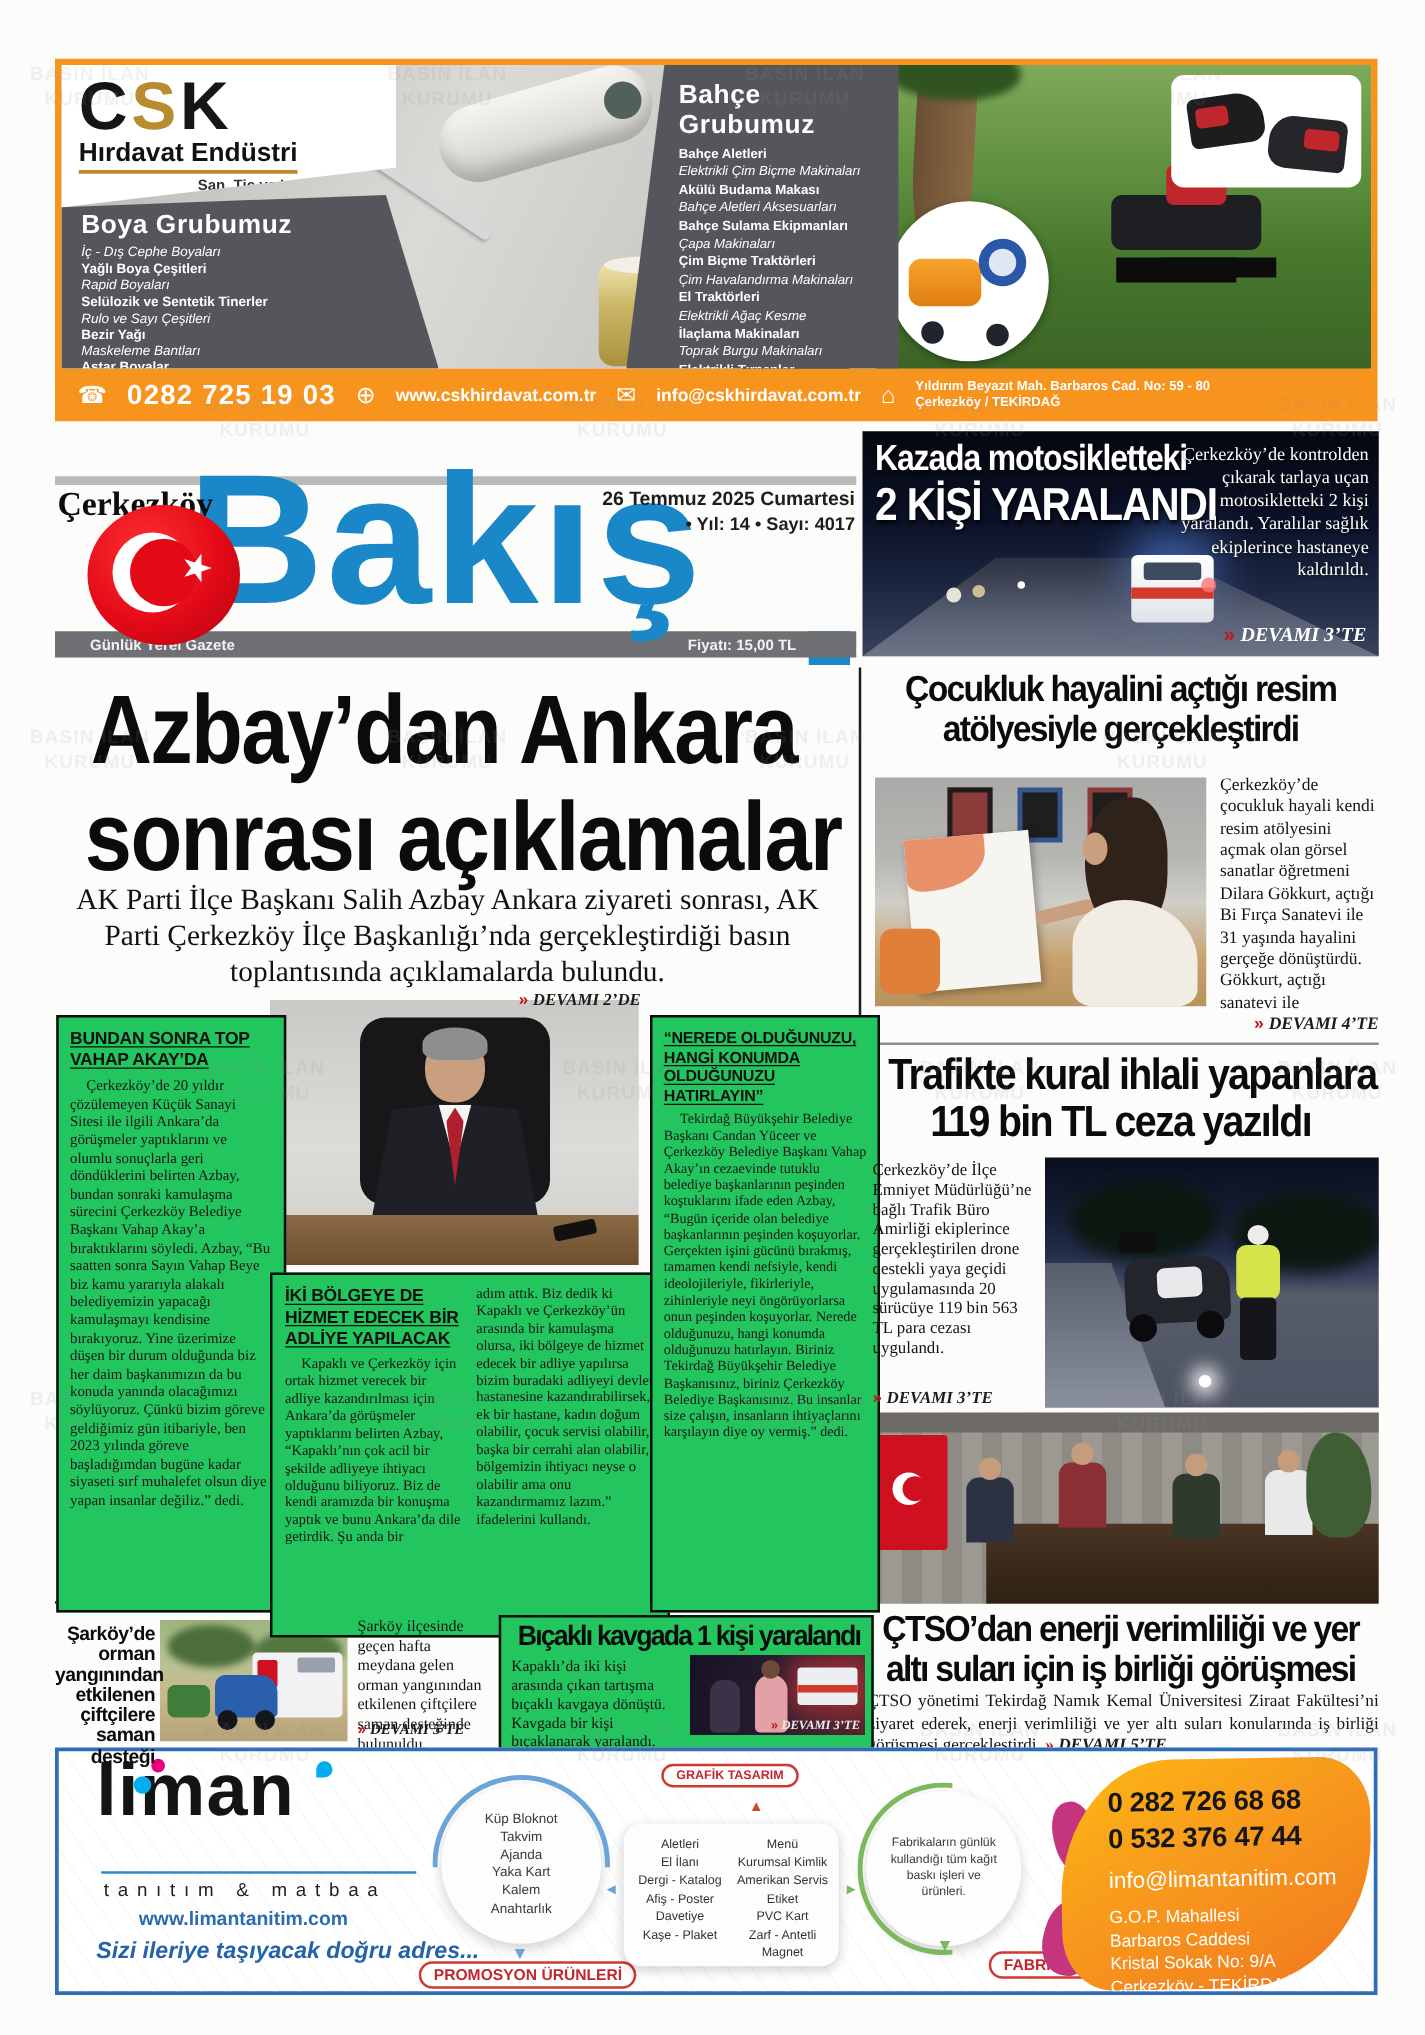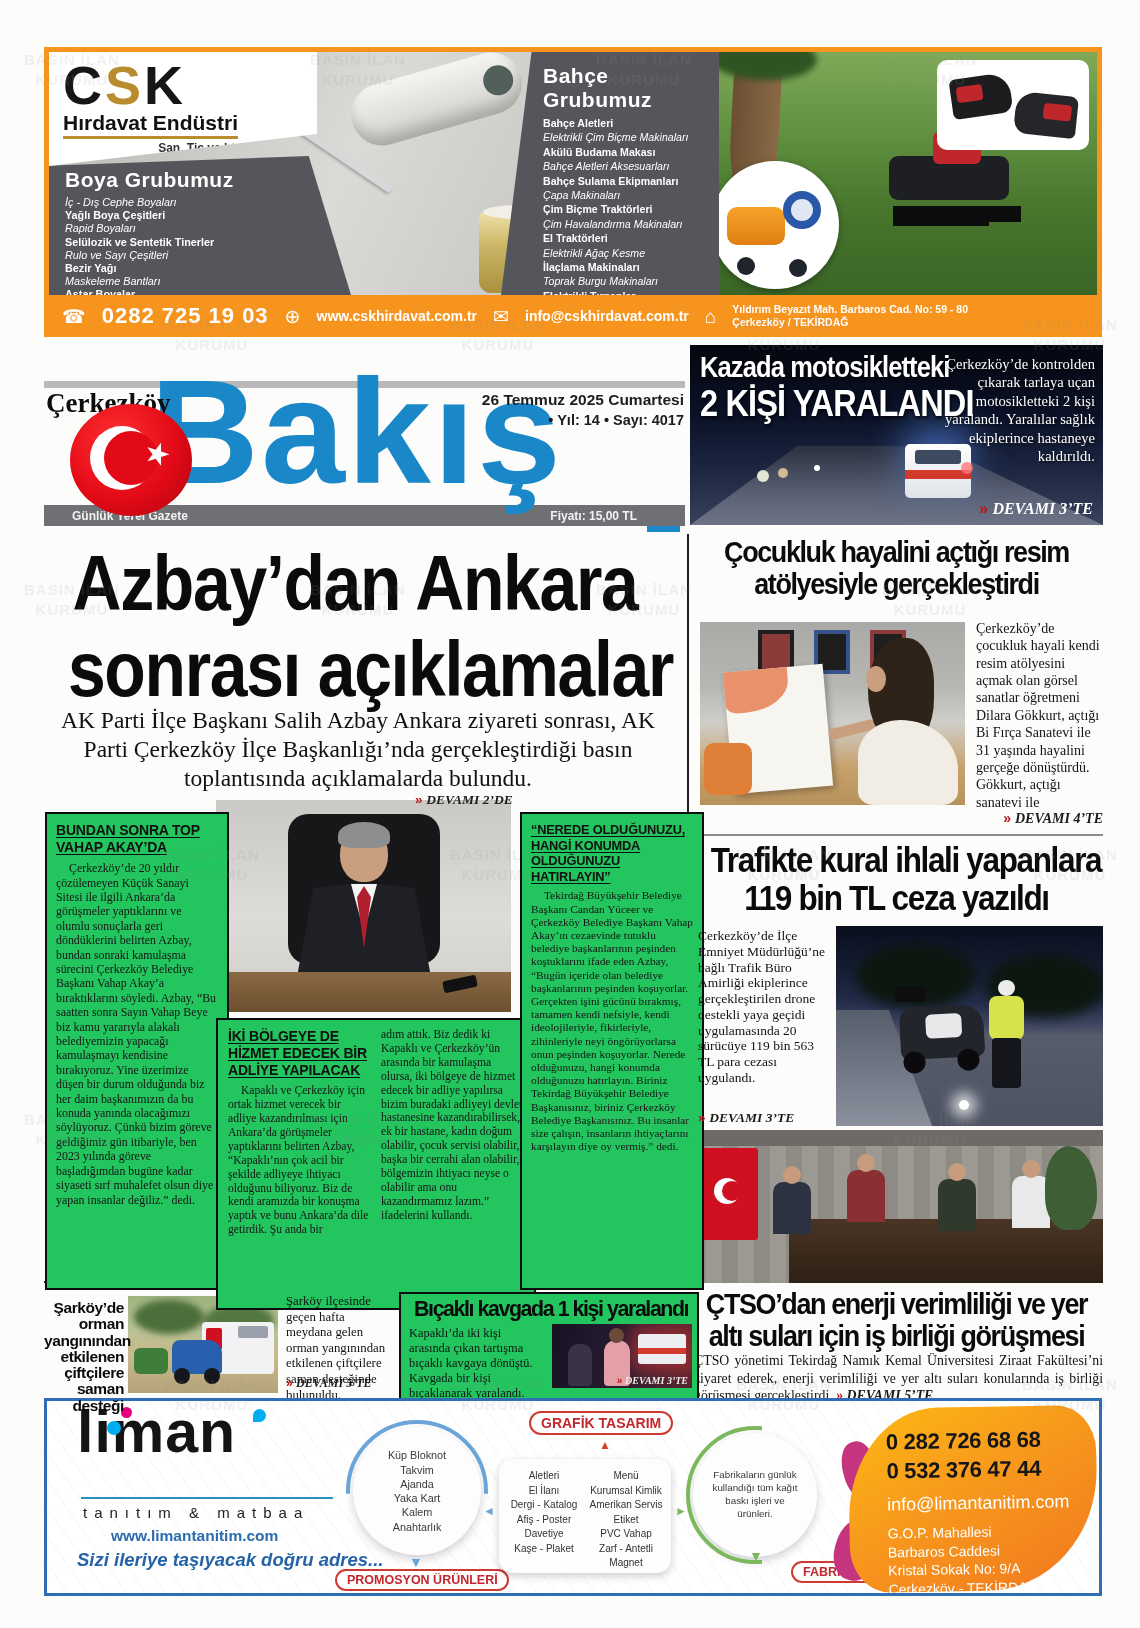--- a/index.html
+++ b/index.html
@@ -456,37 +456,37 @@
         <span>Takvim</span>
         <span>Ajanda</span>
         <span>Yaka Kart</span>
         <span>Kalem</span>
         <span>Anahtarlık</span>
       </div>
     </div>
     <div class="tri" style="left:362px;top:154px;color:#6aa4d8">▼</div>
     <div class="pill" style="left:288px;top:168px;width:150px">PROMOSYON ÜRÜNLERİ</div>
 
-    <div class="pill" style="left:482px;top:10px;font-size:14px">GRAFİK TASARIM</div>
+    <div class="pill" style="left:482px;top:10px;font-size:10px">GRAFİK TASARIM</div>
     <div class="tri" style="left:552px;top:38px;color:#d2442a;font-size:12px">▲</div>
     <div class="gbox">
       <div class="gcol">
         <div>Aletleri</div>
         <div>El İlanı</div>
         <div>Dergi - Katalog</div>
         <div>Afiş - Poster</div>
         <div>Davetiye</div>
         <div>Kaşe - Plaket</div>
       </div>
       <div class="gcol">
         <div>Menü</div>
         <div>Kurumsal Kimlik</div>
         <div>Amerikan Servis</div>
         <div>Etiket</div>
-        <div>PVC Vahap</div>
+        <div>PVC Kart</div>
         <div>Zarf - Antetli</div>
         <div>Magnet</div>
       </div>
     </div>
     <div class="tri" style="left:436px;top:104px;color:#6aa4d8;font-size:12px">◄</div>
     <div class="tri" style="left:628px;top:104px;color:#7cb85c;font-size:12px">►</div>
 
     <div class="bubble bub-green" style="left:646px;top:32px;width:124px;height:124px">
       <div class="bubtxt" style="font-size:9.8px;padding:0 14px">Fabrikaların günlük kullandığı tüm kağıt baskı işleri ve ürünleri.</div>
     </div>

